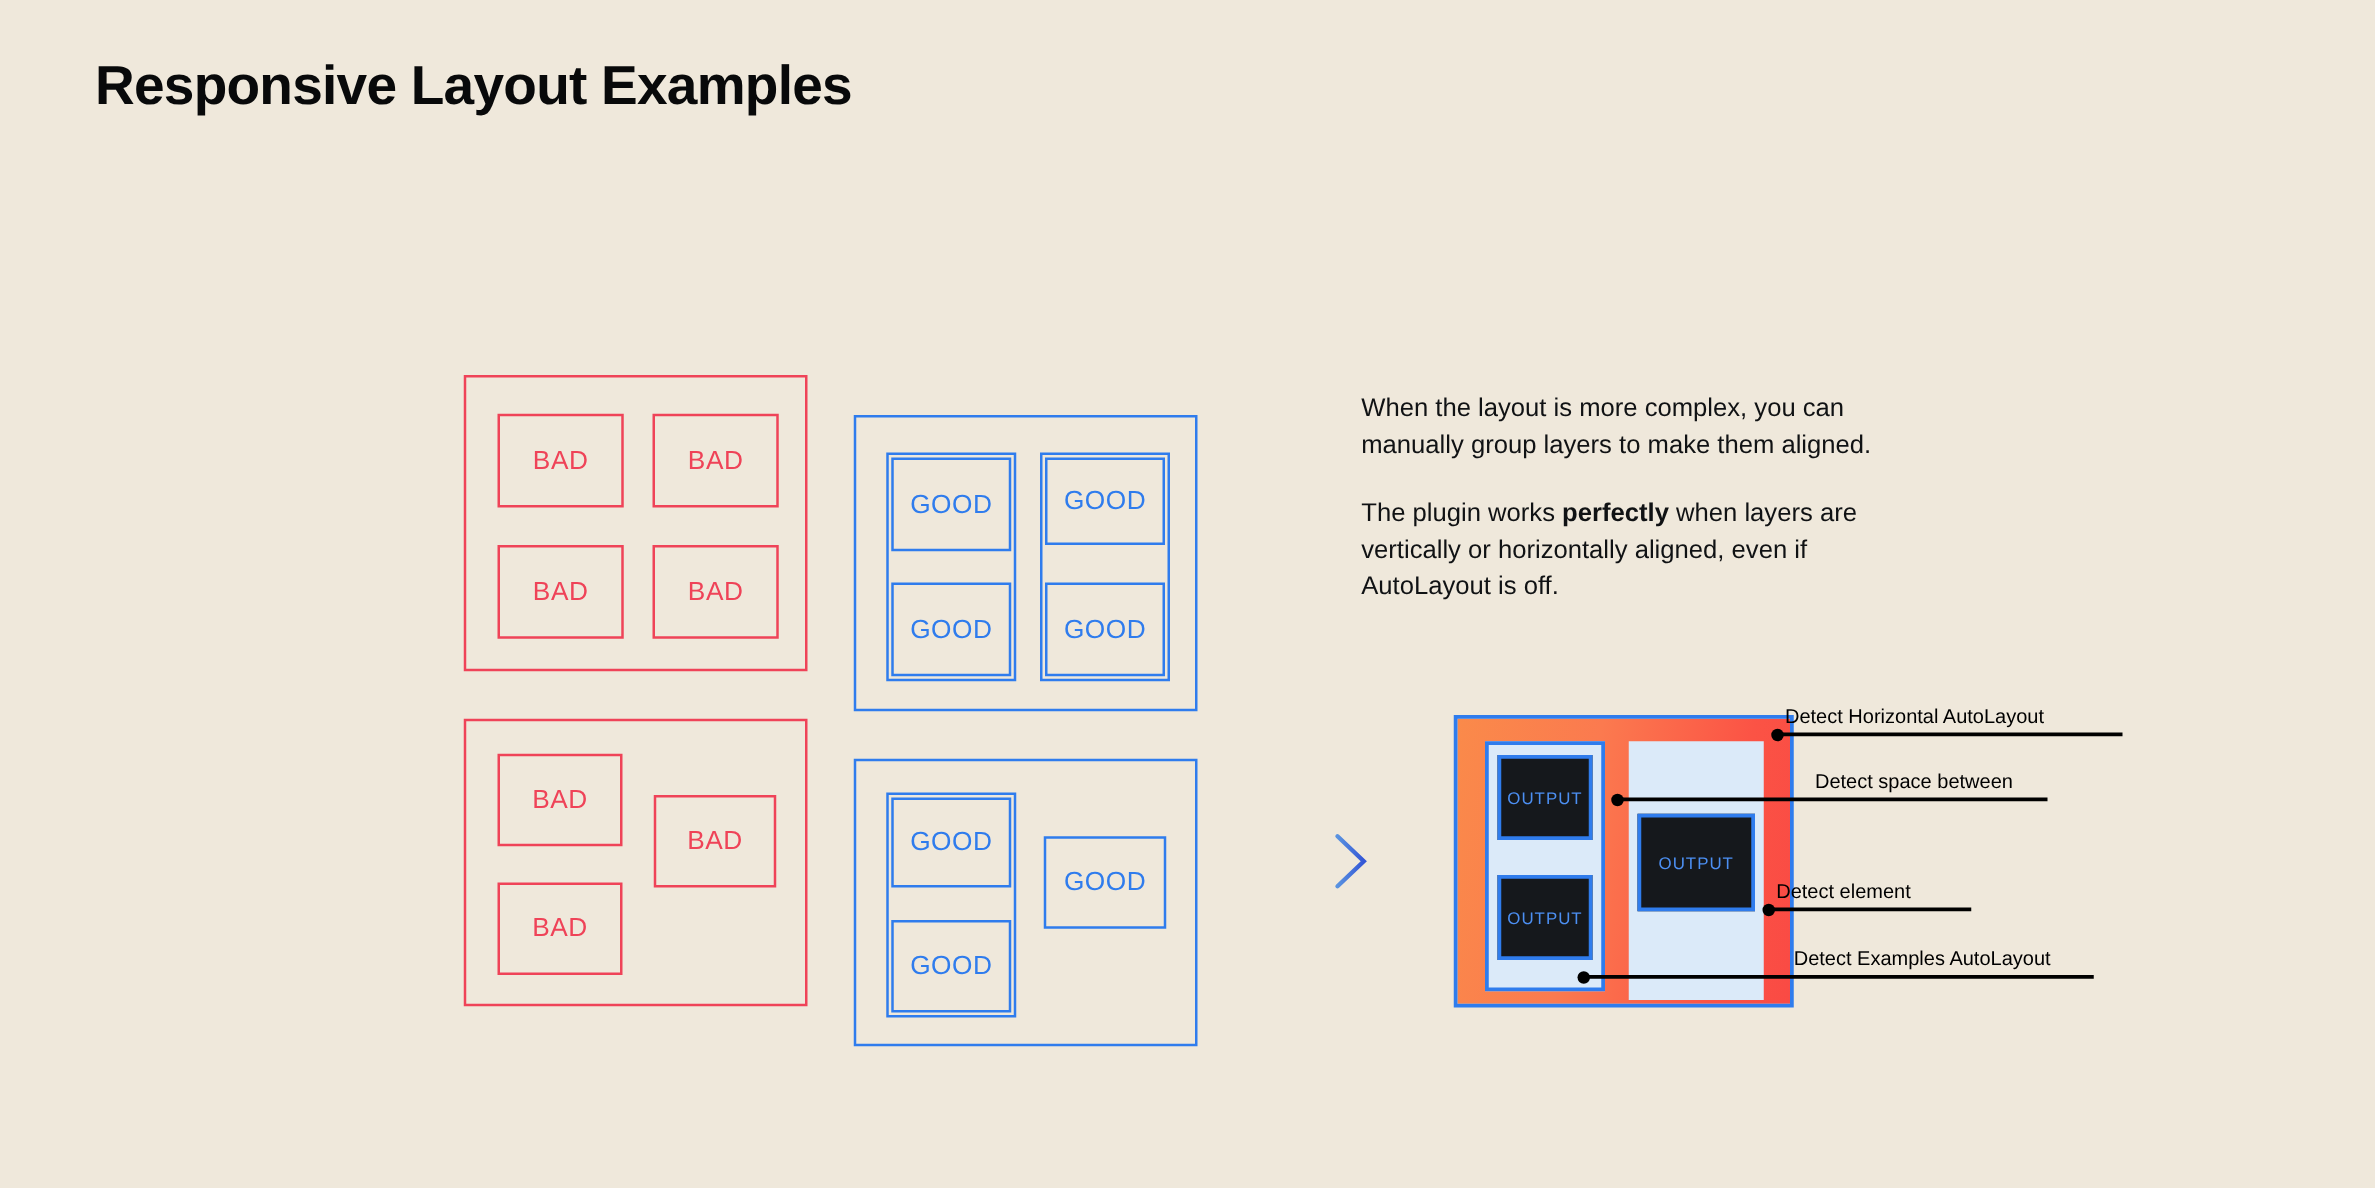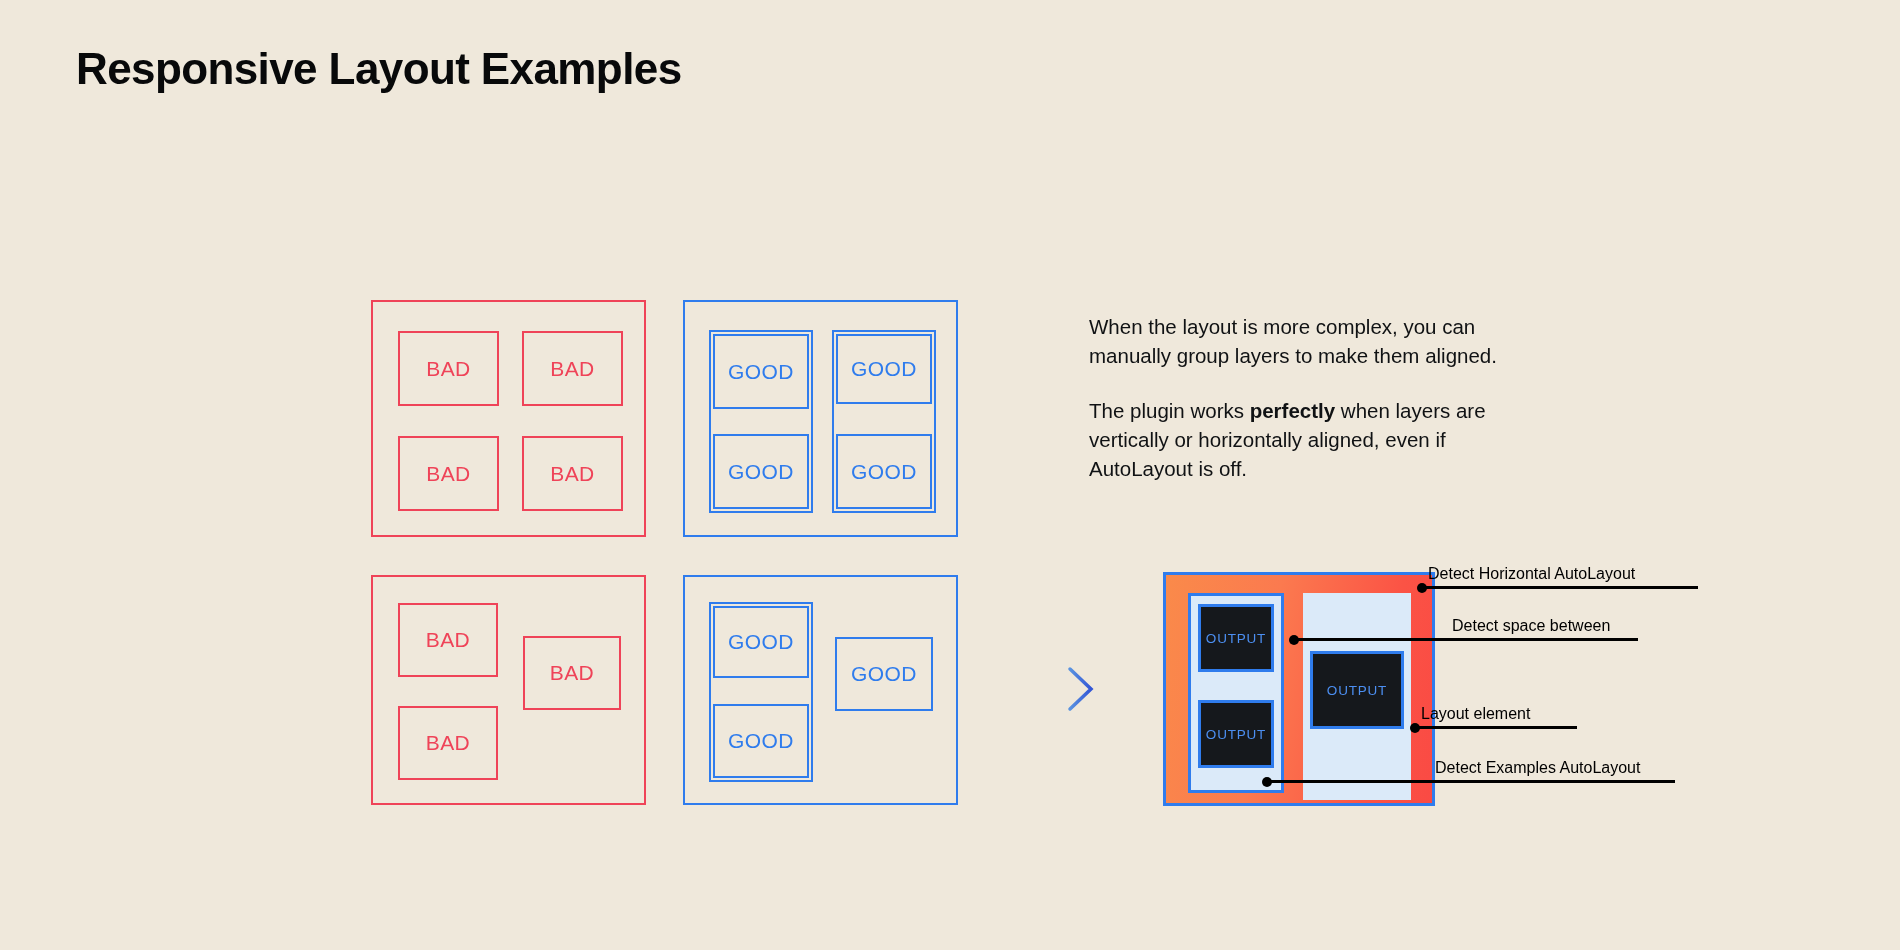--- a/index.html
+++ b/index.html
@@ -30,21 +30,21 @@
     margin-left: 28px;
   }
 
   
   .example-frame {
     position: absolute;
     background: transparent;
     text-decoration: underline;
   }
   .frame-bad  { border: 2px solid #ef4358; }
-  .frame-good { border: 2px solid #2f7ced; }
+  .frame-good { border: 2px solid #2f7ced; margin-top: 32px; }
 
   .inner-box {
     position: absolute;
     display: flex;
     align-items: center;
     justify-content: center;
     font-size: 21px;
     letter-spacing: 0.4px;
   }
   .box-bad {
@@ -224,20 +224,20 @@
 
 <div class="callout" style="left:1294px; top:638px; width:344px;">
   <div class="callout-dot"></div>
   <div class="callout-line" style="width:344px;"></div>
   <div class="callout-label" style="left:158px;text-align:center;">Detect space between</div>
 </div>
 
 <div class="callout" style="left:1415px; top:726px; width:162px;">
   <div class="callout-dot"></div>
   <div class="callout-line" style="width:162px;"></div>
-  <div class="callout-label">Layout element</div>
+  <div class="callout-label">Detect element</div>
 </div>
 
 <div class="callout" style="left:1267px; top:780px; width:408px;">
   <div class="callout-dot"></div>
   <div class="callout-line" style="width:408px;"></div>
   <div class="callout-label" style="left:168px;">Detect Examples AutoLayout</div>
 </div>
 
 </body></html>

